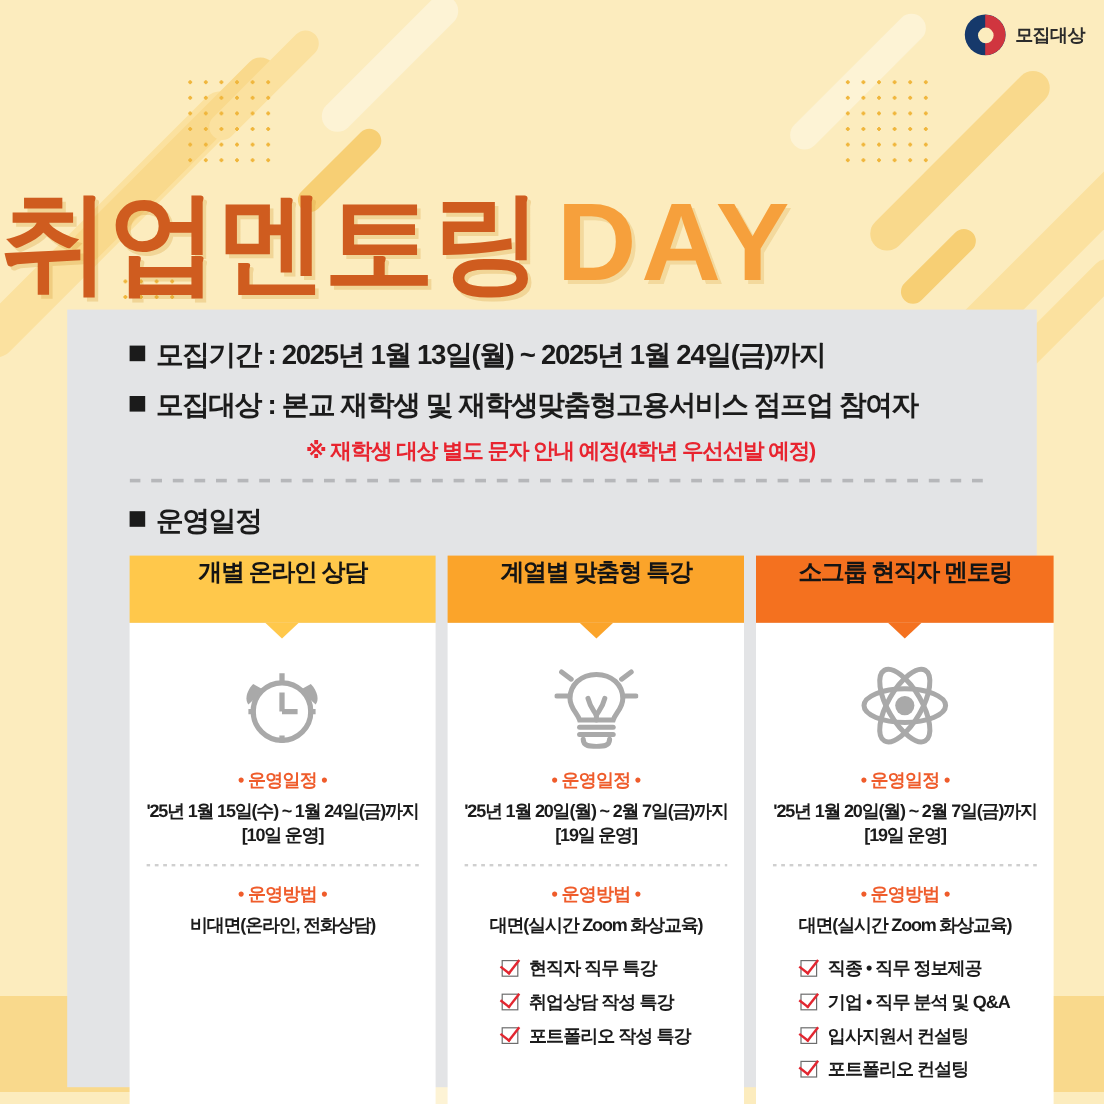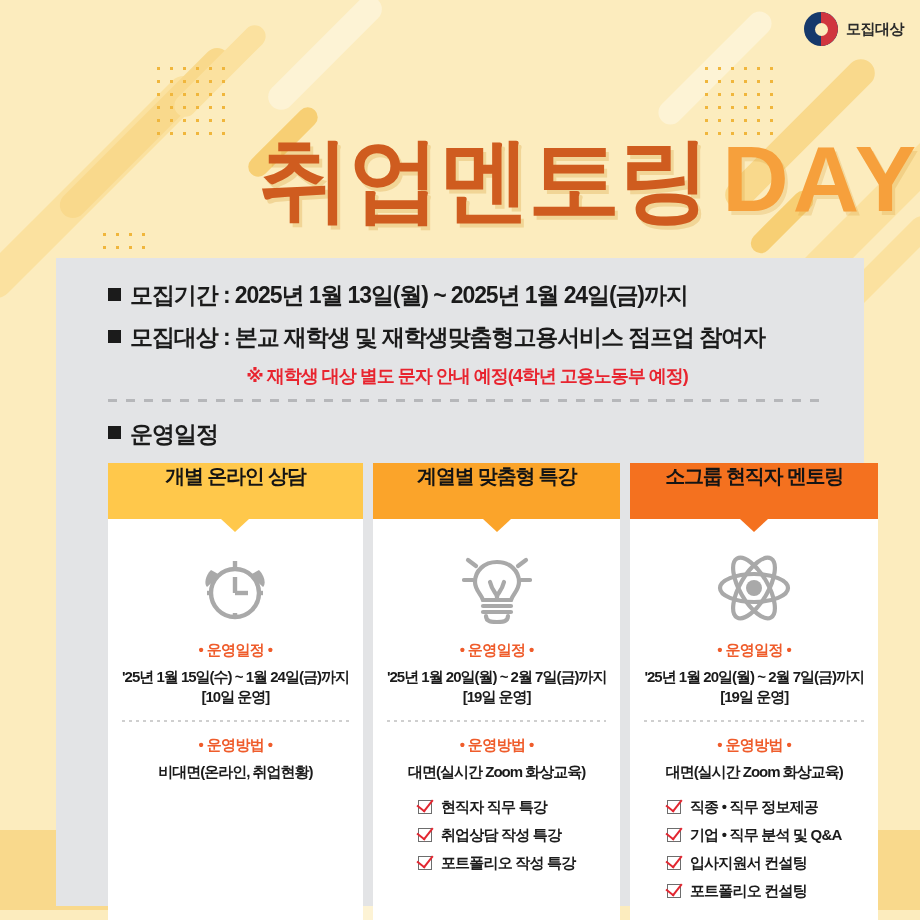--- a/index.html
+++ b/index.html
@@ -79,22 +79,22 @@
     background: #de6a24;
     display: flex; align-items: center; justify-content: center;
   }
   .ribbon-main span {
     color: #fff; font-size: 23px; font-weight: bold;
     letter-spacing: -1.2px; white-space: nowrap;
   }
 
   
   .title {
-    position: absolute; top: 118px; left: 0; width: 100%;
-    text-align: right; z-index: 30;
+    position: absolute; top: 140px; left: 0; width: 100%;
+    text-align: left; z-index: 30;
     white-space: nowrap;
   }
   .title .ko {
     font-size: 92px; font-weight: bold; color: #cf5c1f;
     letter-spacing: -2px;
     text-shadow: 3px 4px 0 rgba(214,160,60,.30);
   }
   .title .en {
     font-size: 92px; font-weight: bold; color: #f6a03c;
     letter-spacing: 4px; margin-left: 14px;
@@ -247,21 +247,21 @@
     <div class="info-line">
       <span class="bullet-sq"></span>
       <span>모집기간 : 2025년 1월 13일(월) ~ 2025년 1월 24일(금)까지</span>
     </div>
 
     <div class="info-line">
       <span class="bullet-sq"></span>
       <span>모집대상 : 본교 재학생 및 재학생맞춤형고용서비스 점프업 참여자</span>
     </div>
 
-    <div class="note">※ 재학생 대상 별도 문자 안내 예정(4학년 고용노동부 예정)</div>
+    <div class="note">※ 재학생 대상 별도 문자 안내 예정(4학년 우선선발 예정)</div>
 
     <div class="dash-rule"></div>
 
     <div class="section-head">
       <span class="bullet-sq"></span>
       <span>운영일정</span>
     </div>
 
     <div class="columns">
 
@@ -284,21 +284,21 @@
               <line x1="59" y1="40" x2="65" y2="40"></line>
             </svg>
           </div>
           <div class="label-oj">• 운영일정 •</div>
           <div class="val">
             <span>'25년 1월 15일(수) ~ 1월 24일(금)까지</span>
             <span class="sub">[10일 운영]</span>
           </div>
           <div class="inner-dash"></div>
           <div class="label-oj">• 운영방법 •</div>
-          <div class="val">비대면(온라인, 취업현황)</div>
+          <div class="val">비대면(온라인, 전화상담)</div>
         </div>
       </div>
 
       <div class="col c2">
         <div class="col-head">
           <span>계열별 맞춤형 특강</span>
           <span class="notch"></span>
         </div>
         <div class="col-body">
           <div class="icon-box">

